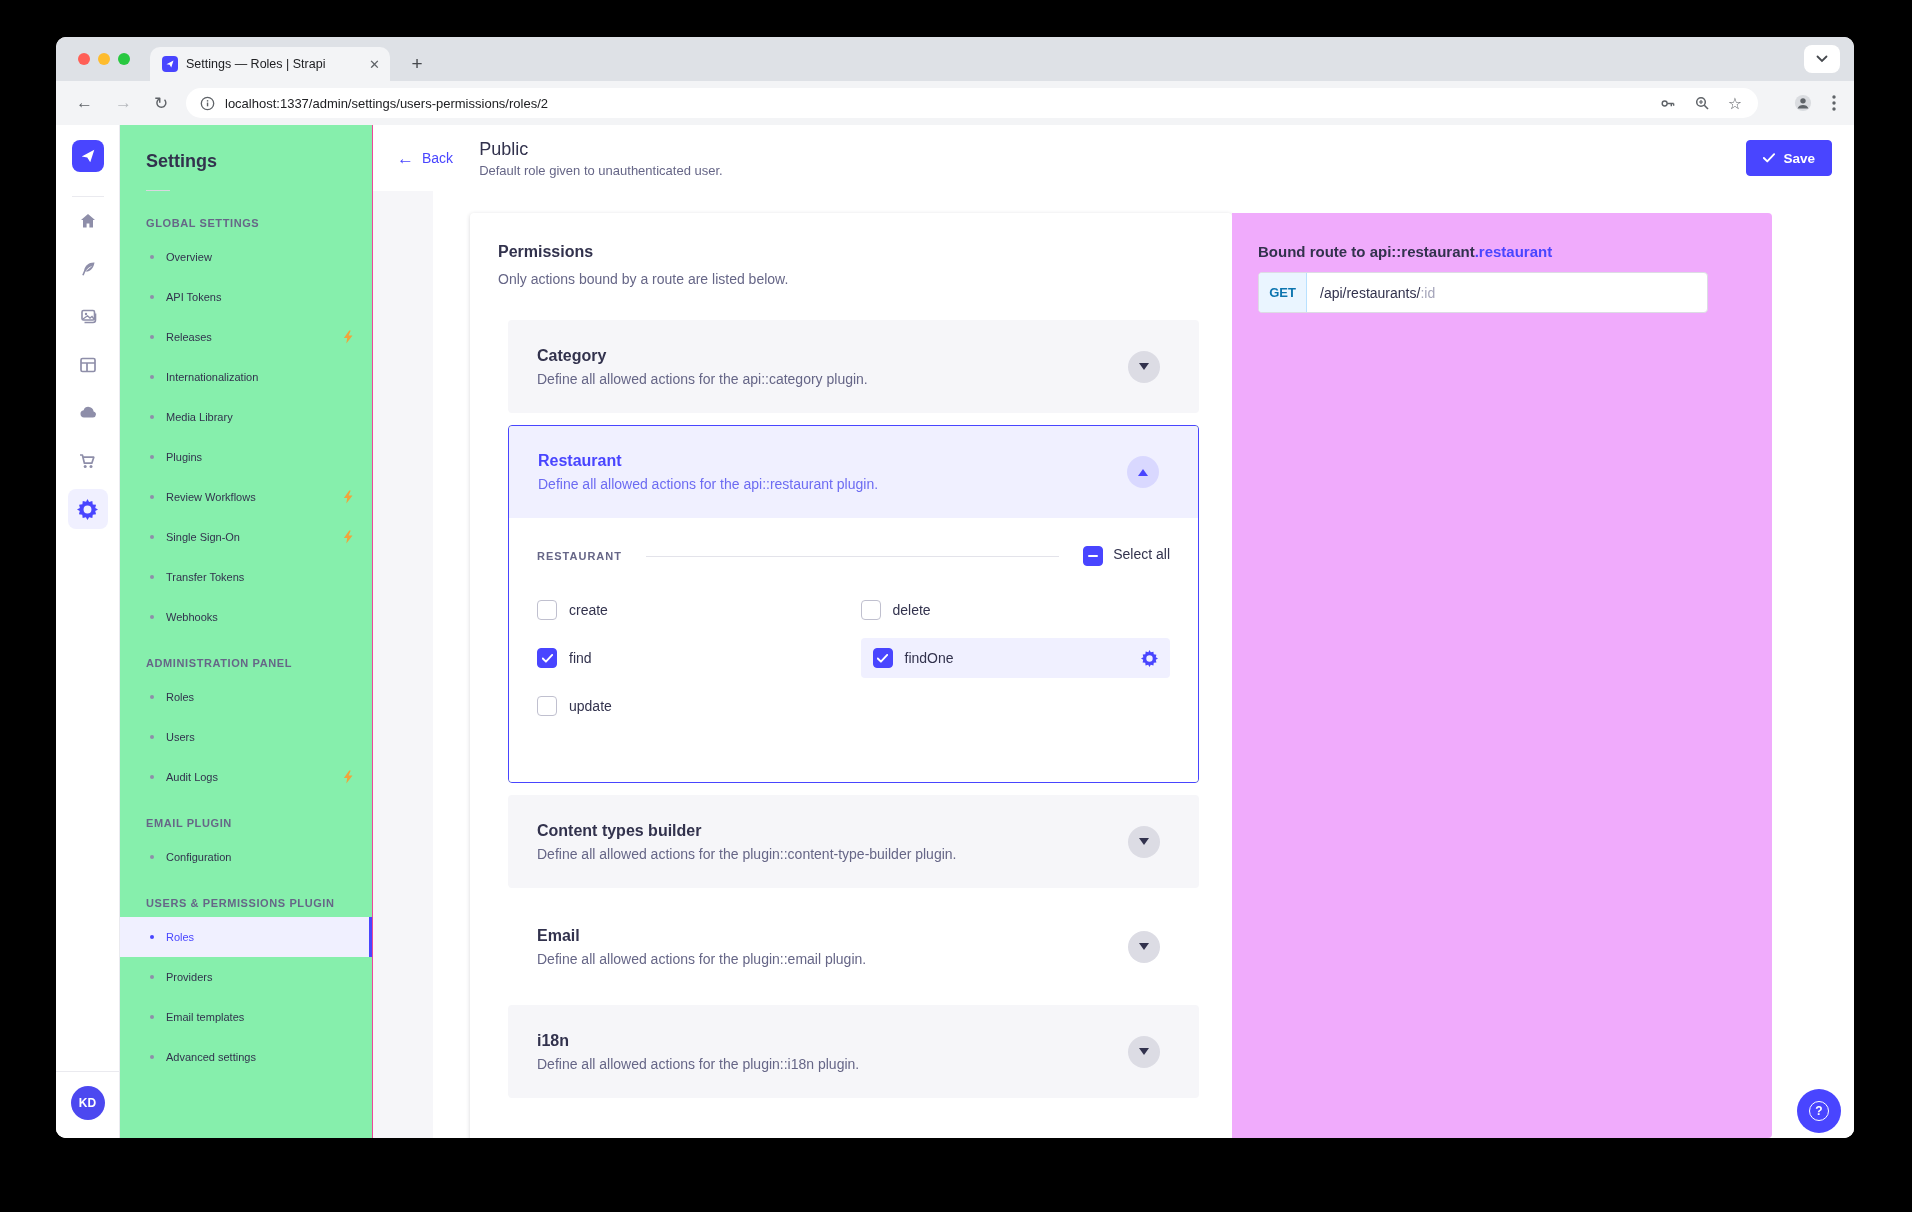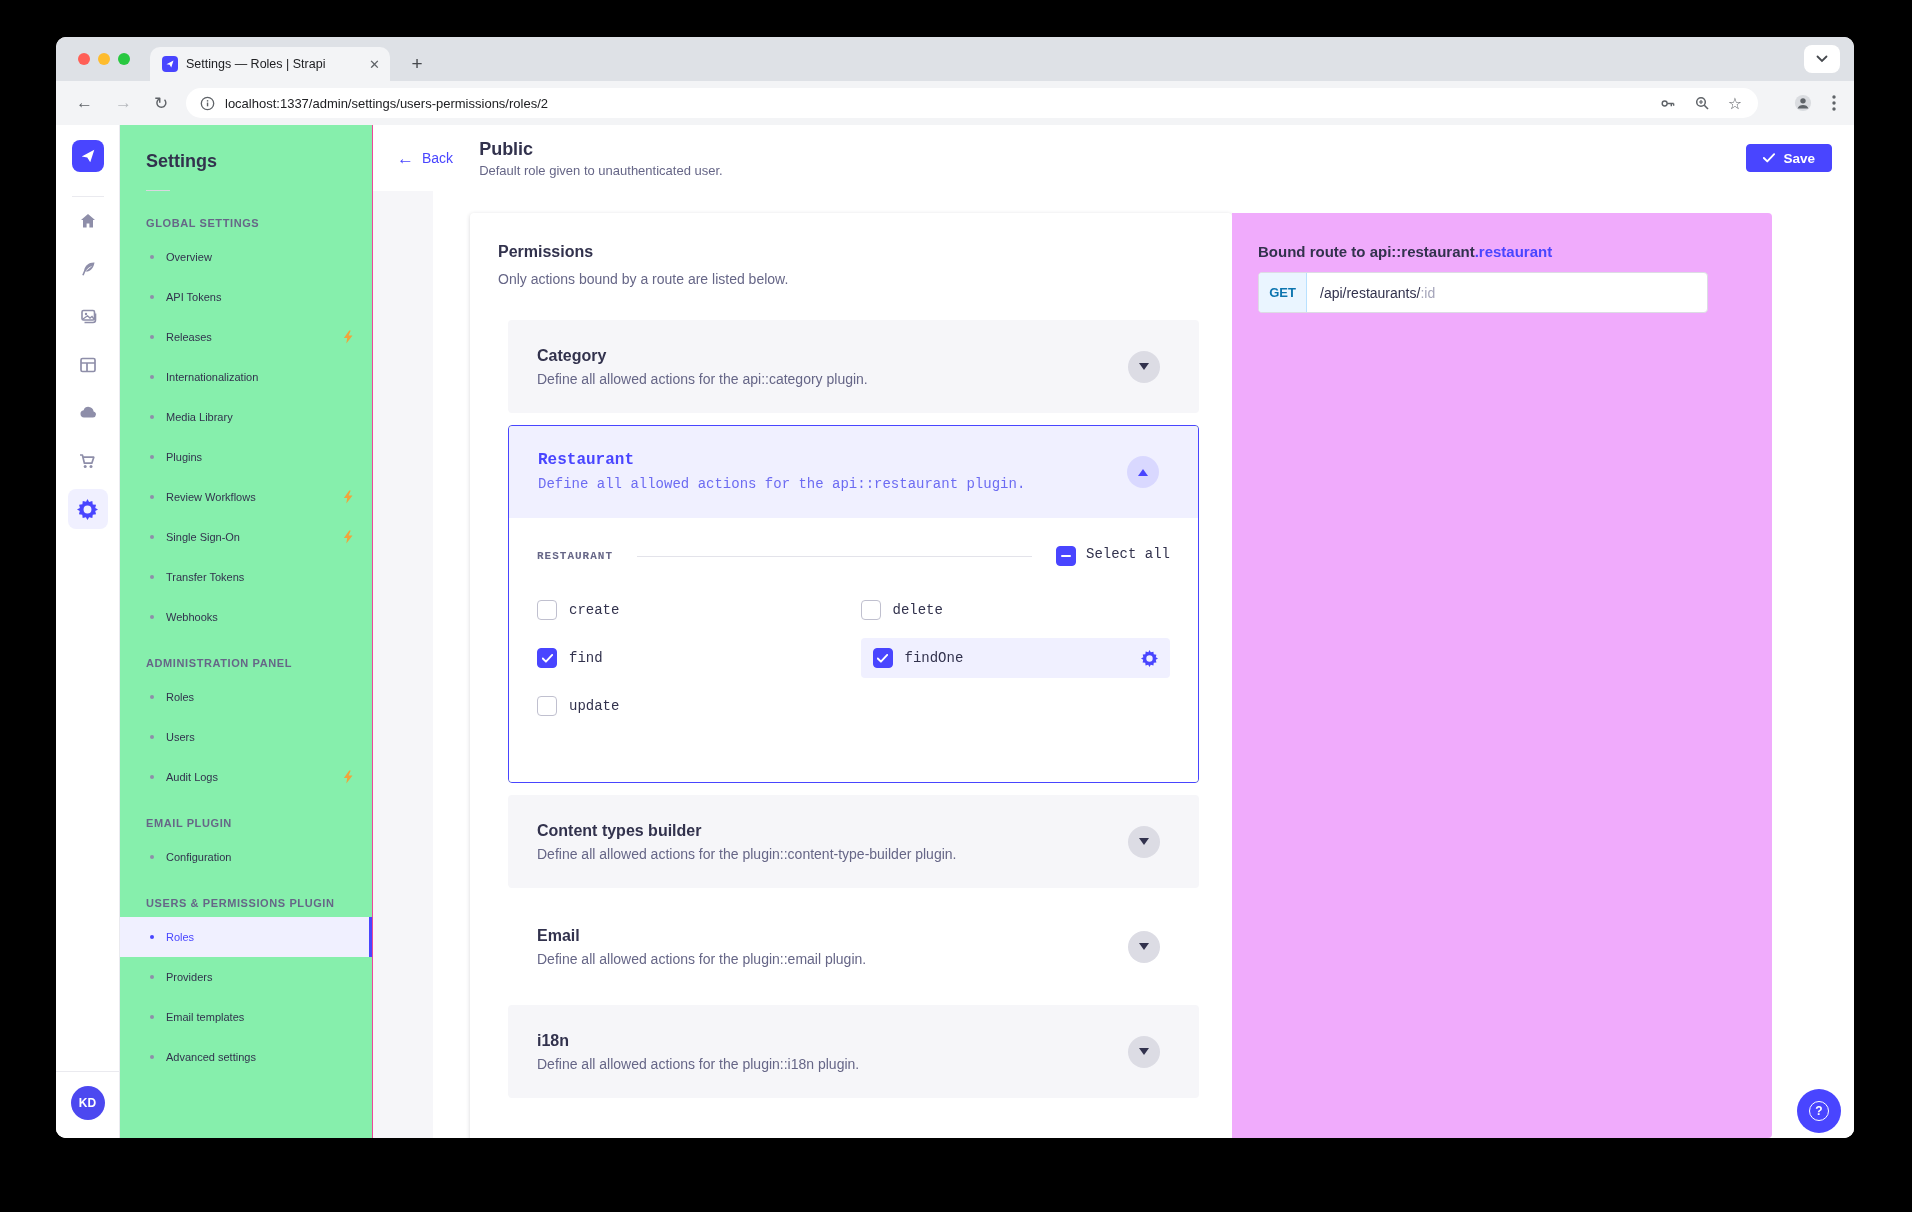--- a/index.html
+++ b/index.html
@@ -52,39 +52,39 @@
   .nav-item.active{background:#f0f0ff;color:#4945ff;box-shadow:inset -3px 0 0 #4945ff;}
   .nav-item.active .bullet{background:#4945ff;}
   .nav-item .bolt{margin-left:auto;margin-right:18px;display:flex;}
   
   .main{flex:1;position:relative;background:#fff;overflow:hidden;}
   .gutter{position:absolute;left:0;top:66px;bottom:0;width:60px;background:#f6f6f9;}
   .main-header{height:66px;display:flex;align-items:center;padding:0 22px 0 24px;position:relative;background:#fff;}
   .back-link{display:flex;align-items:center;gap:8px;color:#4945ff;font-size:14px;cursor:pointer;}
   .back-arrow{font-size:17px;line-height:1;}
   .title-block{margin-left:26px;}
-  .page-title{font-size:18px;font-weight:700;color:#32324d;line-height:21px;}
+  .page-title{font-size:18px;font-weight:400;color:#32324d;line-height:21px;}
   .page-subtitle{font-size:13px;color:#666687;margin-top:3px;}
-  .save-btn{margin-left:auto;height:28px;padding:0 16px;border-radius:4px;background:#4945ff;border:1px solid #4945ff;
+  .save-btn{margin-left:auto;height:36px;padding:0 16px;border-radius:4px;background:#4945ff;border:1px solid #4945ff;
     color:#fff;font-size:13.5px;font-weight:600;display:flex;align-items:center;gap:8px;cursor:pointer;}
   .content{position:absolute;left:97px;top:88px;display:flex;align-items:flex-start;}
   .card{width:762px;background:#fff;border-radius:4px;box-shadow:0 1px 4px rgba(33,33,52,.18);min-height:1010px;padding-top:29px;}
   .card-title{font-size:16px;font-weight:700;color:#32324d;margin-left:28px;line-height:20px;}
   .card-subtitle{font-size:14px;color:#666687;margin:9px 0 32px 28px;line-height:17px;}
   .acc{margin:0 33px 12px 38px;border-radius:4px;}
   .acc-head{height:93px;display:flex;align-items:center;padding:0 39px 0 29px;border-radius:4px;}
   .acc.gray .acc-head{background:#f6f6f9;}
   .acc.white .acc-head{background:#fff;}
   .acc-texts{flex:1;min-width:0;}
   .acc-name{font-size:16px;font-weight:600;color:#32324d;line-height:19px;}
   .acc-desc{font-size:14px;color:#666687;margin-top:6px;line-height:17px;}
   .acc-btn{width:32px;height:32px;border-radius:50%;background:#dcdce4;display:flex;align-items:center;justify-content:center;flex:none;cursor:pointer;}
   .tri-down{width:0;height:0;border-left:5px solid transparent;border-right:5px solid transparent;border-top:7px solid #32324d;}
   .tri-up{width:0;height:0;border-left:5px solid transparent;border-right:5px solid transparent;border-bottom:7px solid #4945ff;}
-  .acc.expanded{border:1px solid #4945ff;background:#bef264;font-family:Liberation Mono, monospace;}
+  .acc.expanded{border:1px solid #4945ff;background:#bef264;}
   .acc.expanded .acc-head{background:#f0f0ff;border-radius:3px 3px 0 0;height:92px;}
   .acc.expanded .acc-name{color:#4945ff;}
   .acc.expanded .acc-desc{color:#6c6bf2;}
   .acc.expanded .acc-btn{background:#d9d8ff;}
   .acc-body{padding:28px 28px 56px 28px;background:#fff;border-radius:0 0 3px 3px;}
   .group-row{display:flex;align-items:center;height:20px;}
   .group-label{font-size:11px;font-weight:700;letter-spacing:1px;color:#666687;text-transform:uppercase;}
   .group-line{flex:1;height:1px;background:#e3e3ea;margin:0 24px;}
   .select-all{display:flex;align-items:flex-start;gap:10px;font-size:14px;color:#32324d;cursor:pointer;}
   .perm-grid{display:grid;grid-template-columns:1fr 1fr;column-gap:14px;row-gap:8px;margin-top:24px;}

